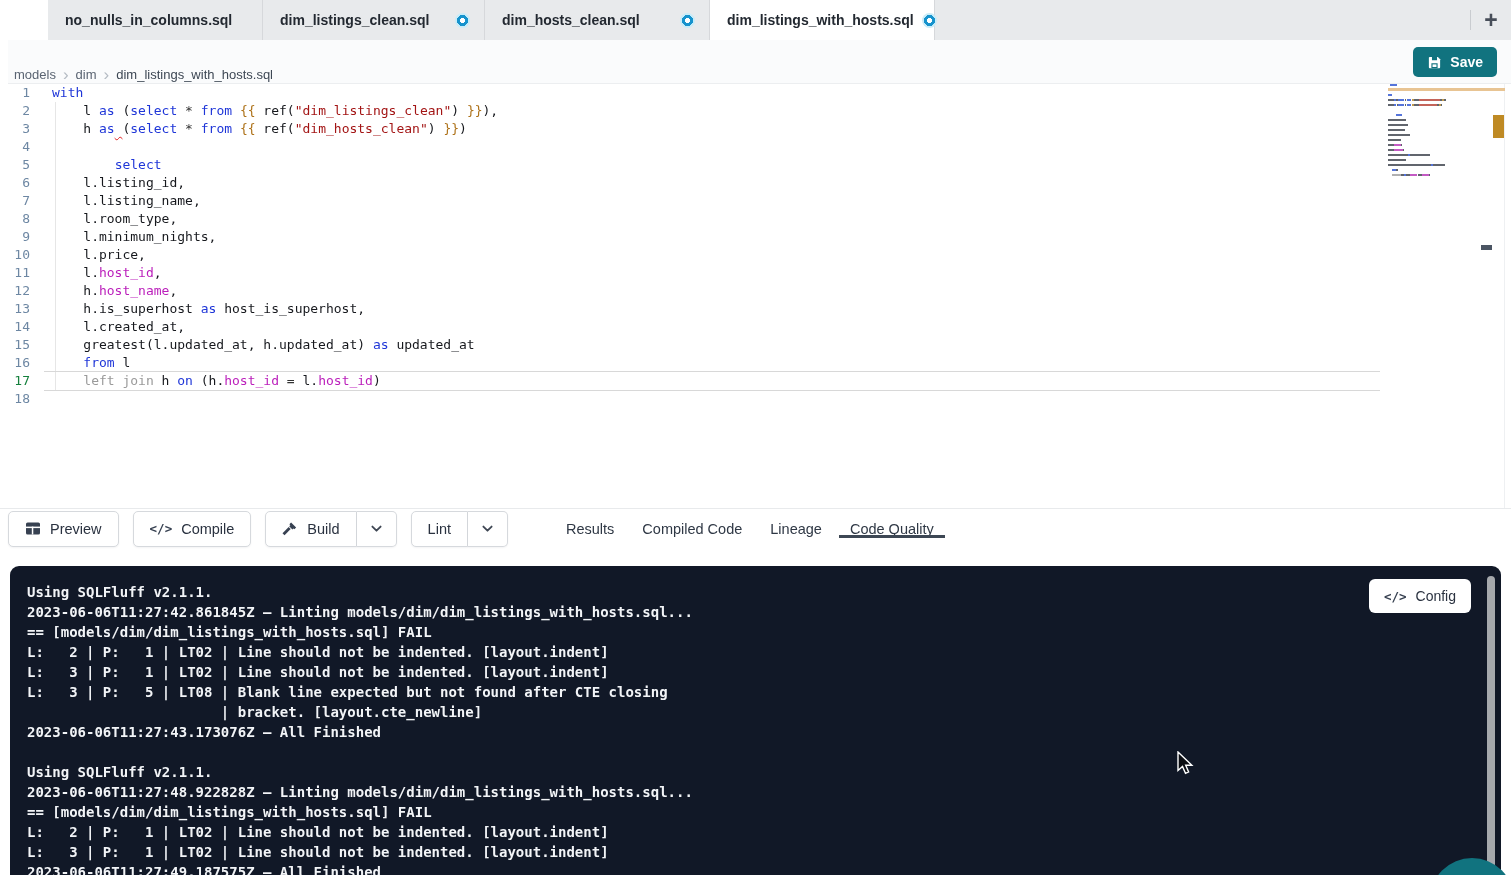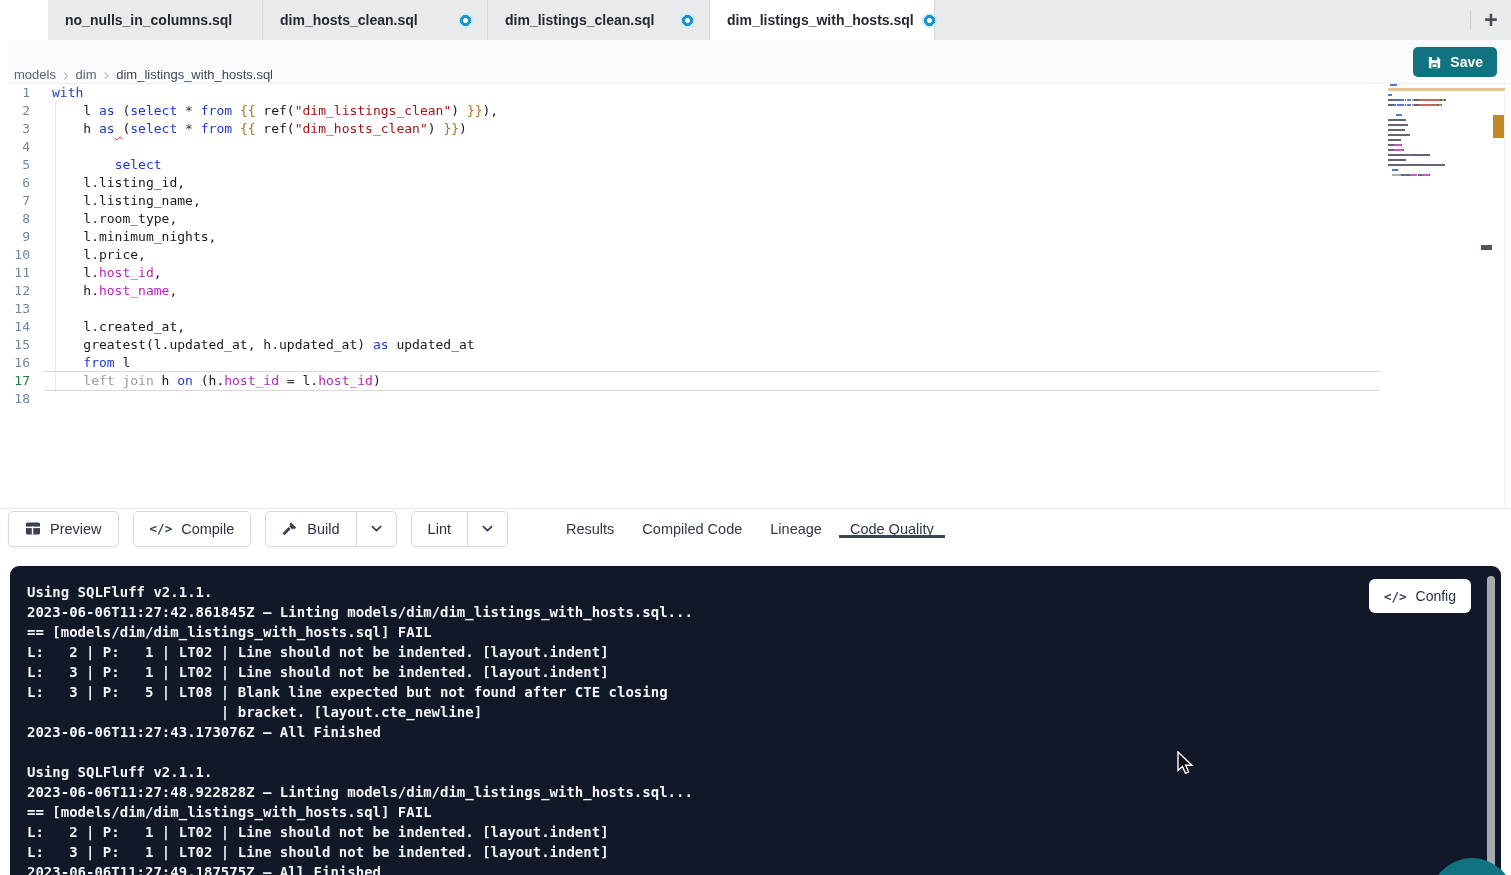--- a/index.html
+++ b/index.html
@@ -91,26 +91,26 @@
   .mouse-cursor { position:absolute; left:1176px; top:751px; z-index:9; pointer-events:none; }
 </style>
 </head>
 <body>
 
 <div class="tabbar">
   <div style="display:flex">
       <div class="tab" style="width: 215px;">
         <span class="tab-label">no_nulls_in_columns.sql</span>
       </div>
+      <div class="tab" style="width: 222px;">
+        <span class="tab-label">dim_listings_clean.sql</span>
+        <span class="dirty-dot"></span>
+      </div>
       <div class="tab" style="width: 225px;">
         <span class="tab-label">dim_hosts_clean.sql</span>
-        <span class="dirty-dot"></span>
-      </div>
-      <div class="tab" style="width: 222px;">
-        <span class="tab-label">dim_listings_clean.sql</span>
         <span class="dirty-dot"></span>
       </div>
       <div class="tab active" style="width: 225px;">
         <span class="tab-label">dim_listings_with_hosts.sql</span>
         <span class="dirty-dot"></span>
       </div>
     </div>
   <div class="newtab-divider"></div>
   <div class="newtab">+</div>
 </div>
@@ -183,20 +183,21 @@
       <div class="ed-row">
         <span class="ed-num">11</span>
         <span class="ed-code"><span class="tk-d">    l.</span><span class="tk-mag">host_id</span><span class="tk-d">,</span></span>
       </div>
       <div class="ed-row">
         <span class="ed-num">12</span>
         <span class="ed-code"><span class="tk-d">    h.</span><span class="tk-mag">host_name</span><span class="tk-d">,</span></span>
       </div>
       <div class="ed-row">
         <span class="ed-num">13</span>
+        <span class="ed-code"><span class="tk-d">    h.is_superhost </span><span class="tk-kw">as</span><span class="tk-d"> host_is_superhost,</span></span>
       </div>
       <div class="ed-row">
         <span class="ed-num">14</span>
         <span class="ed-code"><span class="tk-d">    l.created_at,</span></span>
       </div>
       <div class="ed-row">
         <span class="ed-num">15</span>
         <span class="ed-code"><span class="tk-d">    greatest(l.updated_at, h.updated_at) </span><span class="tk-kw">as</span><span class="tk-d"> updated_at</span></span>
       </div>
       <div class="ed-row">

